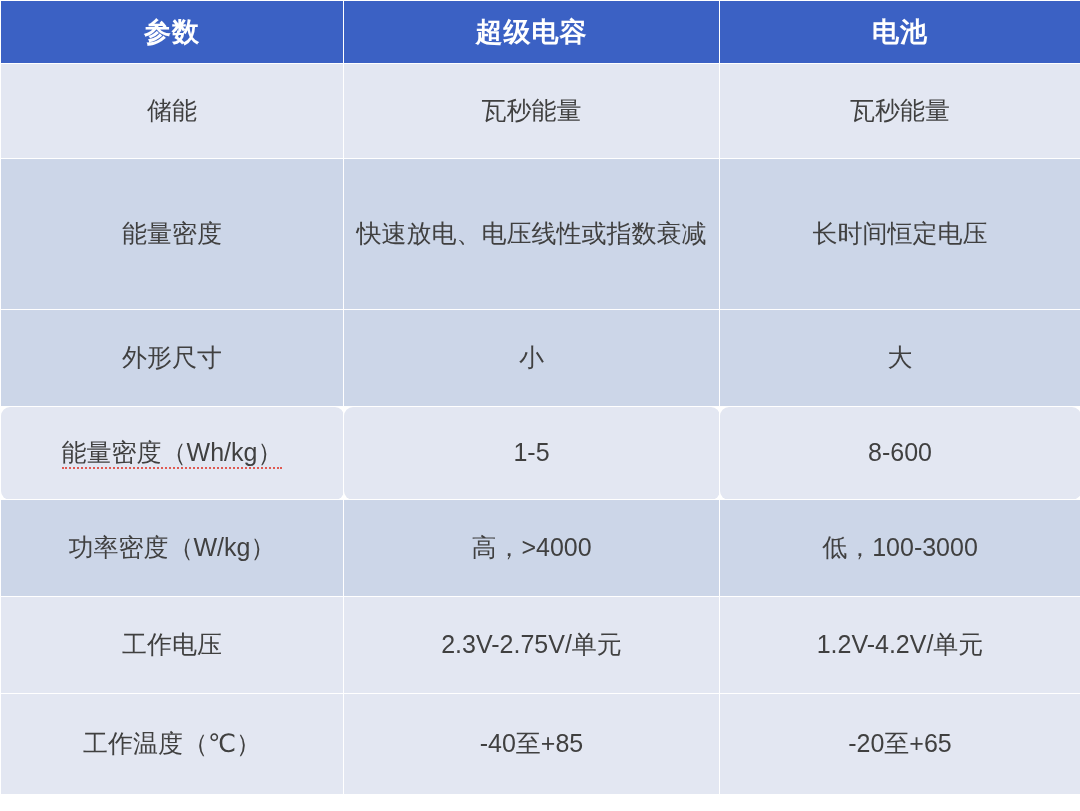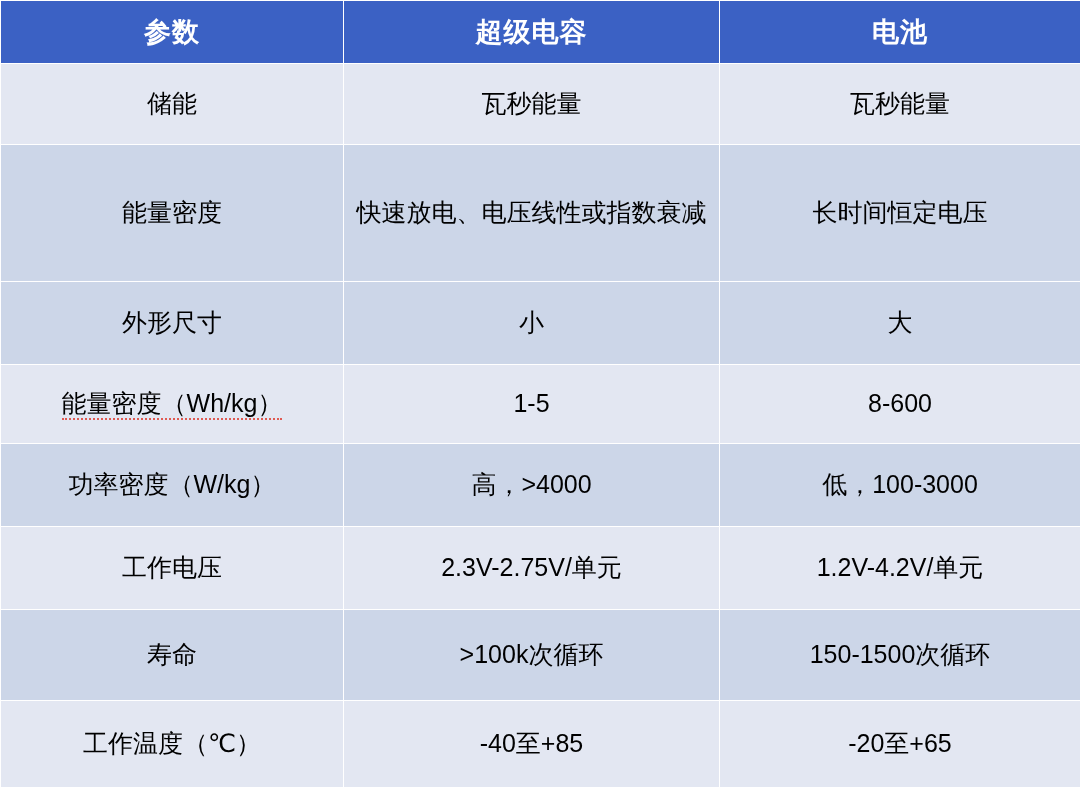--- a/index.html
+++ b/index.html
@@ -34,36 +34,36 @@
     font-size: 27px;
     font-weight: bold;
     height: 60px;
     text-align: center;
     vertical-align: middle;
     border: 1px solid #ffffff;
     letter-spacing: 1px;
   }
   table.comparison tbody td {
     font-size: 25px;
-    color: #000000;
+    color: #404040;
     text-align: center;
     vertical-align: middle;
     border: 1px solid #ffffff;
-    padding: 8px 10px;
+    padding: 15px 10px;
     line-height: 1.42;
     font-weight: normal;
   }
   table.comparison tbody tr.odd td { background: #e3e7f2; }
   table.comparison tbody tr.even td { background: #ccd6e8; }
 
   table.comparison tbody tr.r0 td { height: 64px; }
   table.comparison tbody tr.r1 td { height: 120px; }
   table.comparison tbody tr.r2 td { height: 62px; }
   table.comparison tbody tr.r3 td { height: 66px; }
-  table.comparison tbody tr.r4 td { height: 62px; }
+  table.comparison tbody tr.r4 td { height: 62px; border-radius: 9px; }
   table.comparison tbody tr.r5 td { height: 66px; }
   table.comparison tbody tr.r6 td { height: 66px; }
   table.comparison tbody tr.r7 td { height: 74px; }
   table.comparison tbody tr.r8 td { height: 70px; }
 
   .underline-red {
     border-bottom: 2px dotted #e05a52;
     padding-bottom: 1px;
   }
 </style>
@@ -108,25 +108,20 @@
       <tr class="even r5">
         <td>功率密度（W/kg）</td>
         <td>高，&gt;4000</td>
         <td>低，100-3000</td>
       </tr>
       <tr class="odd r6">
         <td>工作电压</td>
         <td>2.3V-2.75V/单元</td>
         <td>1.2V-4.2V/单元</td>
       </tr>
-      <tr class="even r7">
-        <td>寿命</td>
-        <td>&gt;100k次循环</td>
-        <td>150-1500次循环</td>
-      </tr>
       <tr class="odd r8">
         <td>工作温度（℃）</td>
         <td>-40至+85</td>
         <td>-20至+65</td>
       </tr>
     </tbody>
   </table>
 </div>
 
 </body></html>

